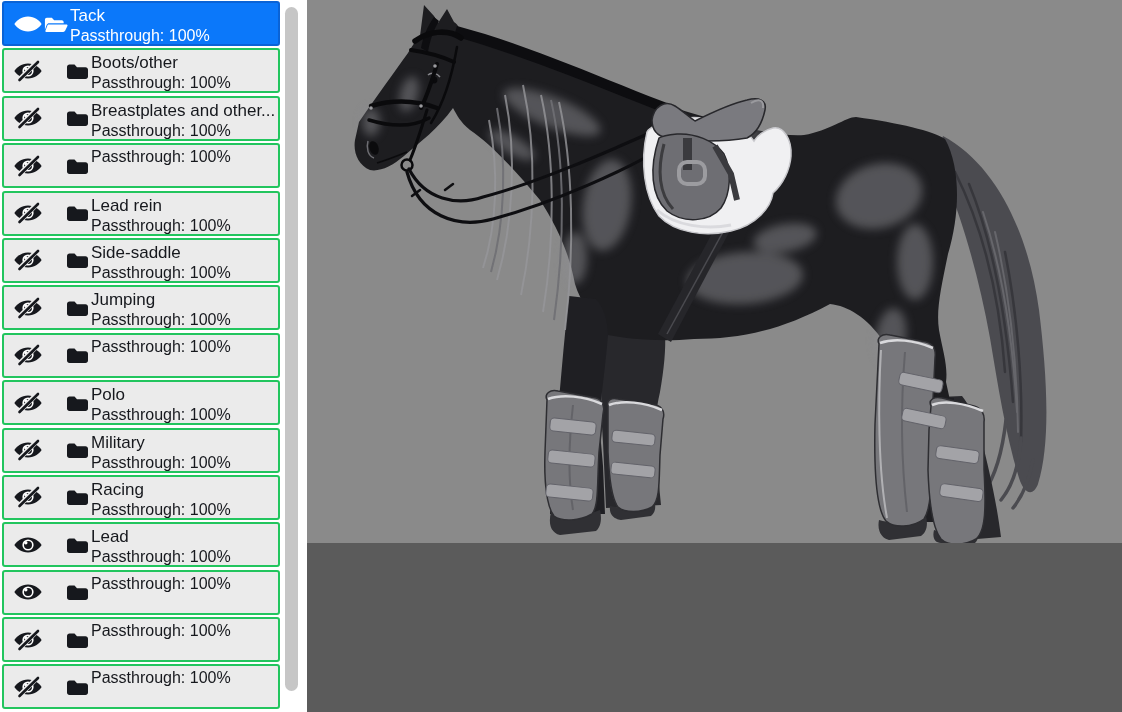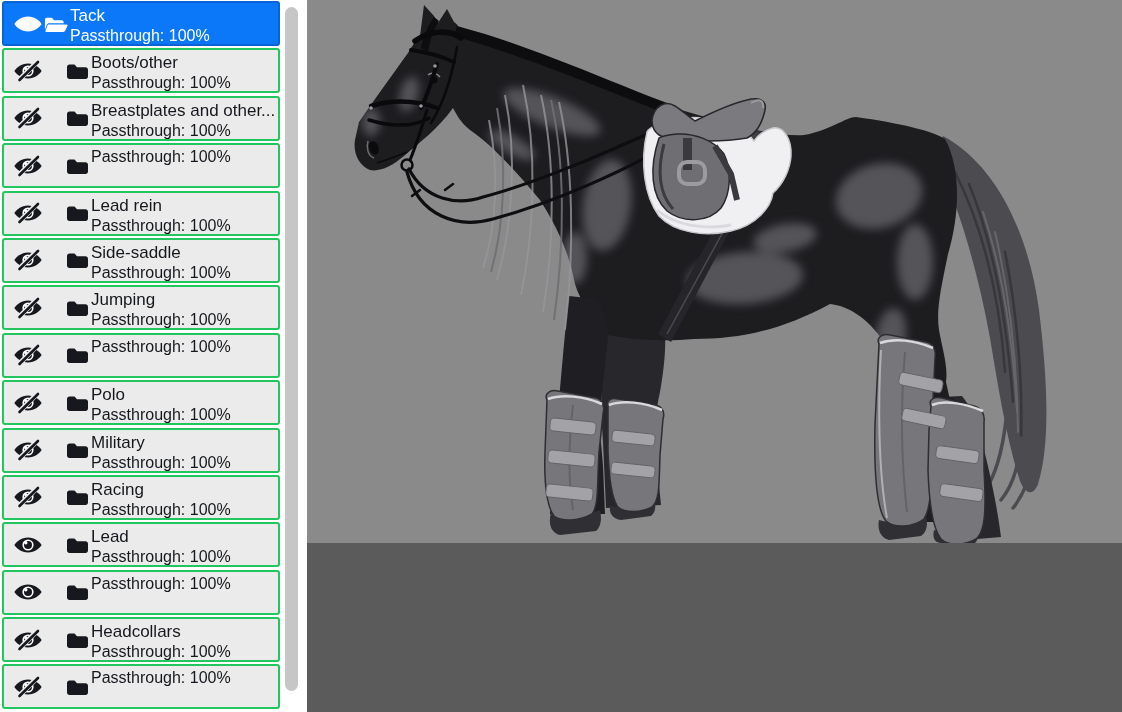--- a/index.html
+++ b/index.html
@@ -339,21 +339,20 @@
           <line x1="6.5" y1="21" x2="25" y2="3" stroke="currentColor" stroke-width="2.6" stroke-linecap="round"></line>
         </svg>
       </span>
       <span class="folder">
         <svg class="folder-closed" viewBox="0 0 24 20">
           <path d="M1.5 6 C1.5 4.6 2.6 3.5 4 3.5 H9 L11.5 6.2 H20 C21.4 6.2 22.5 7.3 22.5 8.7 V15.5 C22.5 16.9 21.4 18 20 18 H4 C2.6 18 1.5 16.9 1.5 15.5 Z" fill="currentColor"></path>
         </svg>
 
       </span>
       <div class="texts">
-        <div class="title">Headcollars</div>
         <div class="sub">Passthrough: 100%</div>
       </div>
     </div>
       <div class="row child hid">
       <span class="eye">
 
         <svg class="eye-off" viewBox="0 0 30 24">
           <path d="M15 4.5 C21.5 4.5 26.8 8.8 28.6 12 C26.8 15.2 21.5 19.5 15 19.5 C8.5 19.5 3.2 15.2 1.4 12 C3.2 8.8 8.5 4.5 15 4.5 Z" fill="currentColor"></path>
           <circle cx="15" cy="12" r="5.6" fill="#ffffff"></circle>
           <circle cx="15" cy="12" r="4" fill="currentColor"></circle>

